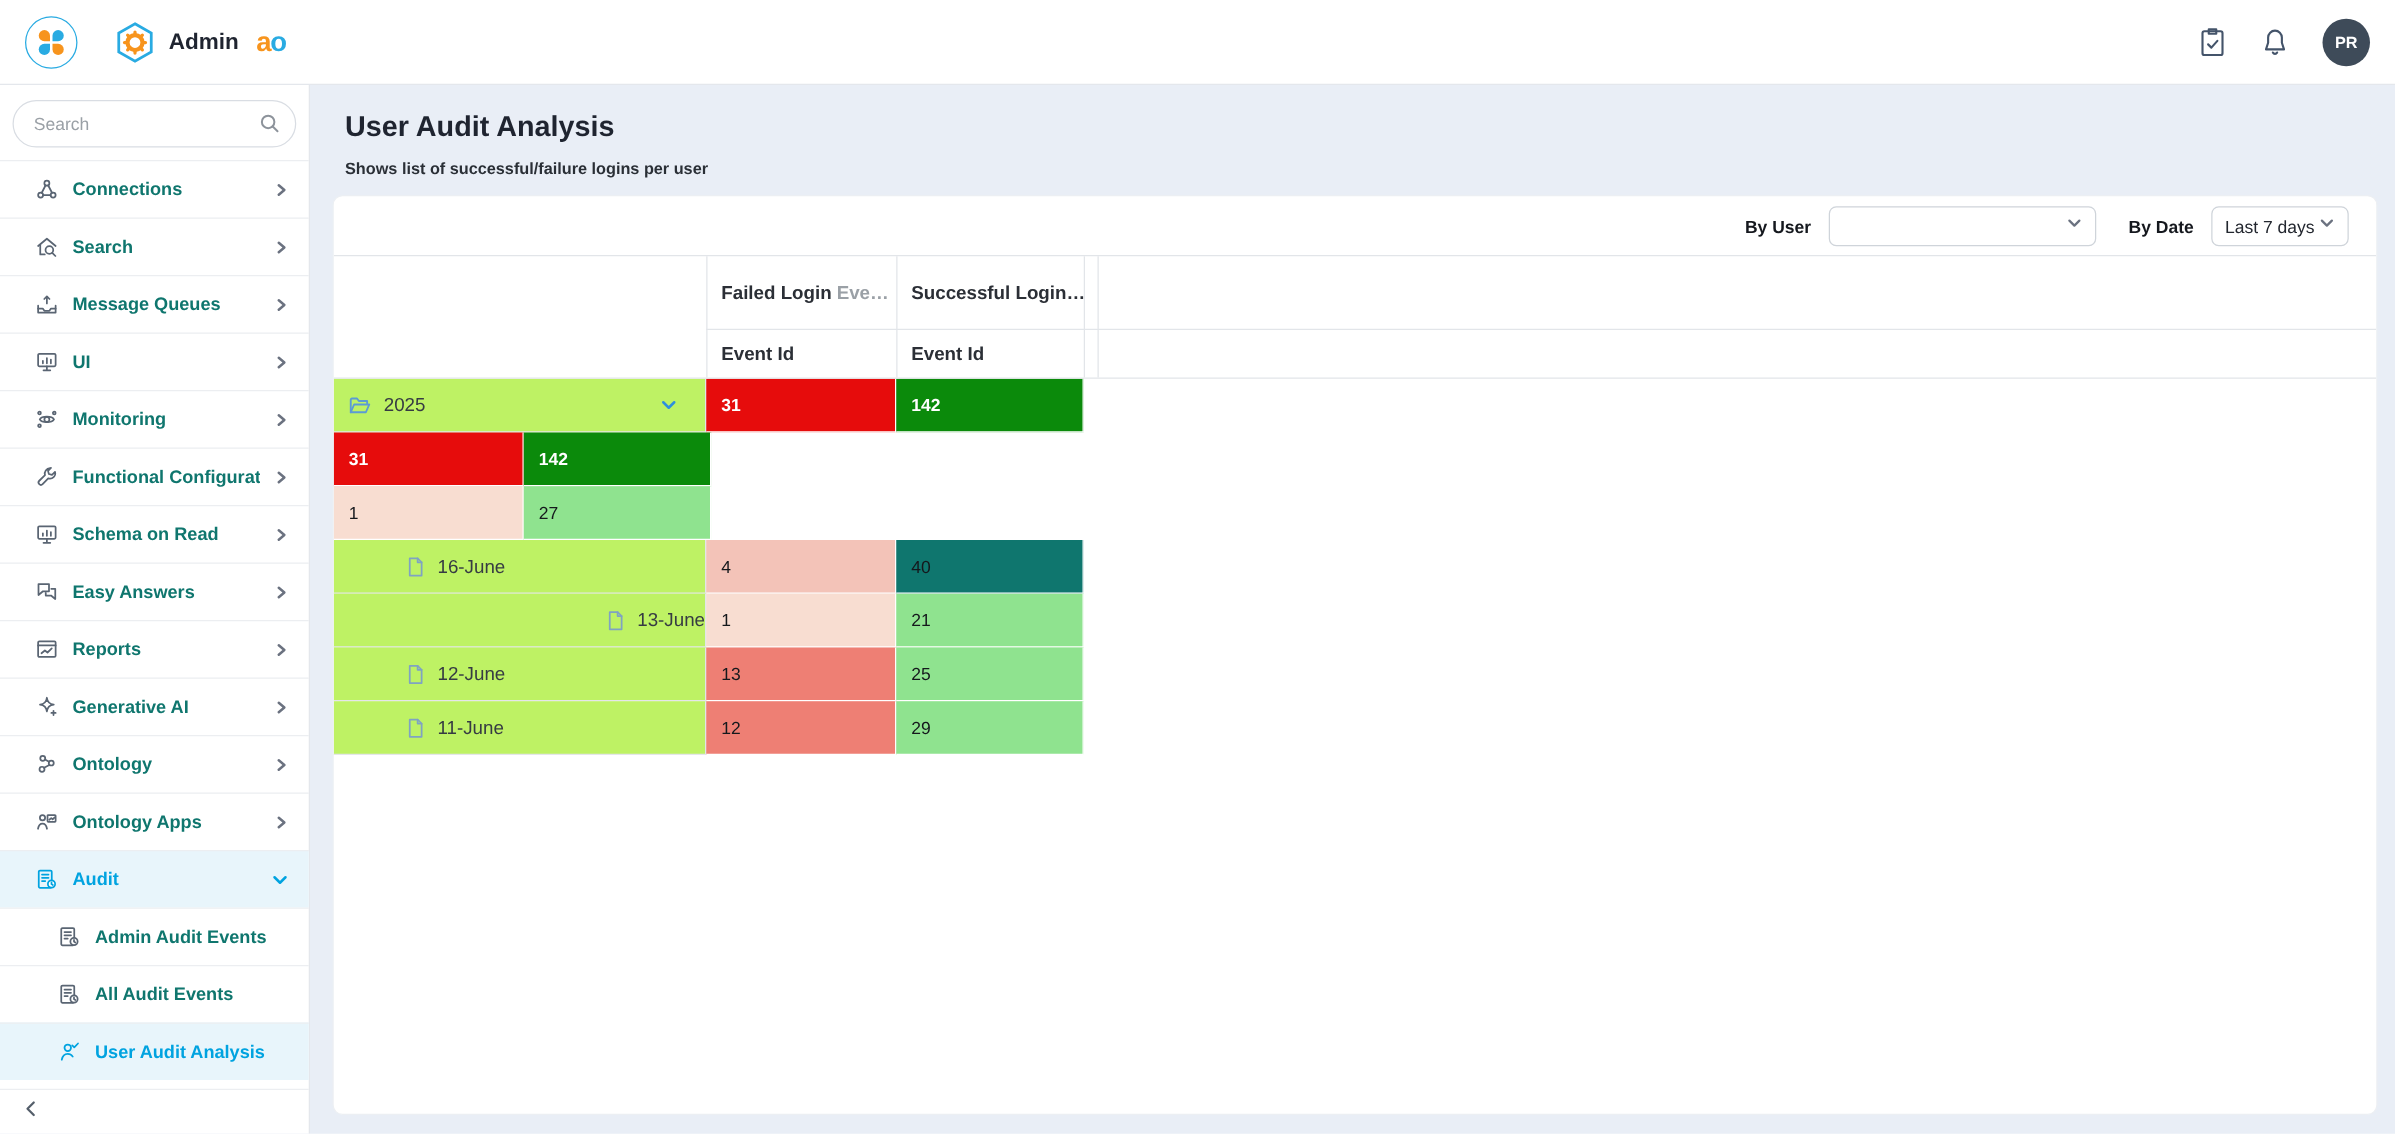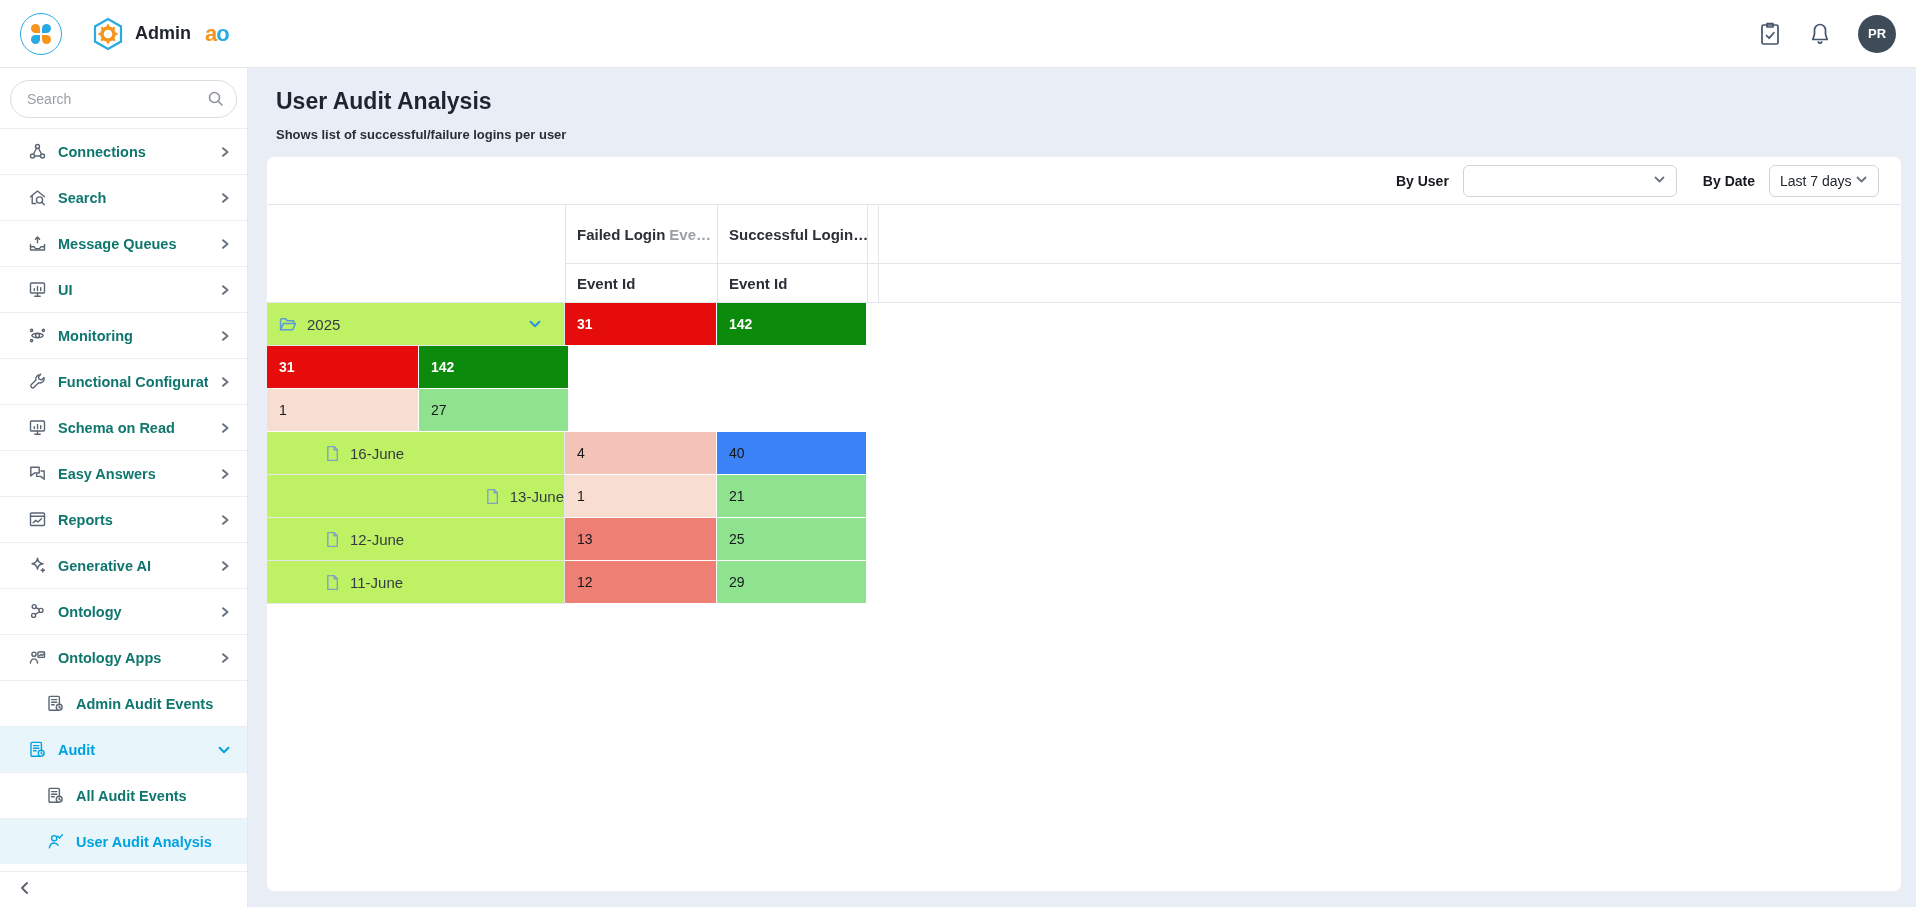--- a/index.html
+++ b/index.html
@@ -316,46 +316,46 @@
               <path d="M11.4 7.8l1.6-1.3 1.1.9 1.7-1.5"></path>
             </svg>
           </span>
           <span class="lbl">Ontology Apps</span>
           <span class="chev">
             <svg width="12" height="12" viewBox="0 0 12 12" fill="none" stroke="currentColor" stroke-width="2" stroke-linecap="round" stroke-linejoin="round">
               <path d="M4 2.2l4.5 3.8L4 9.8"></path>
             </svg>
           </span>
         </div>
-        <div class="nav-item sub">
+        <div class="nav-item active">
           <span class="icn">
             <svg width="19" height="19" viewBox="0 0 19 19" fill="none" stroke="currentColor" stroke-width="1.4" stroke-linecap="round" stroke-linejoin="round">
               <rect x="3" y="2.4" width="10.4" height="13.8" rx="1"></rect>
               <path d="M5.6 5.6h5.2M5.6 8.2h5.2M5.6 10.8h2.6"></path>
               <circle cx="13.2" cy="13.2" r="2.9" fill="#fff"></circle>
               <path d="M13.2 11.9v1.4l1.1.7"></path>
             </svg>
           </span>
-          <span class="lbl">Admin Audit Events</span>
-        </div>
-        <div class="nav-item active">
+          <span class="lbl">Audit</span>
+          <span class="chev">
+            <svg width="14" height="14" viewBox="0 0 14 14" fill="none" stroke="currentColor" stroke-width="2" stroke-linecap="round" stroke-linejoin="round">
+              <path d="M2.6 4.8 7 9.2l4.4-4.4"></path>
+            </svg>
+          </span>
+        </div>
+        <div class="nav-item sub">
           <span class="icn">
             <svg width="19" height="19" viewBox="0 0 19 19" fill="none" stroke="currentColor" stroke-width="1.4" stroke-linecap="round" stroke-linejoin="round">
               <rect x="3" y="2.4" width="10.4" height="13.8" rx="1"></rect>
               <path d="M5.6 5.6h5.2M5.6 8.2h5.2M5.6 10.8h2.6"></path>
               <circle cx="13.2" cy="13.2" r="2.9" fill="#fff"></circle>
               <path d="M13.2 11.9v1.4l1.1.7"></path>
             </svg>
           </span>
-          <span class="lbl">Audit</span>
-          <span class="chev">
-            <svg width="14" height="14" viewBox="0 0 14 14" fill="none" stroke="currentColor" stroke-width="2" stroke-linecap="round" stroke-linejoin="round">
-              <path d="M2.6 4.8 7 9.2l4.4-4.4"></path>
-            </svg>
-          </span>
+          <span class="lbl">Admin Audit Events</span>
         </div>
         <div class="nav-item sub">
           <span class="icn">
             <svg width="19" height="19" viewBox="0 0 19 19" fill="none" stroke="currentColor" stroke-width="1.4" stroke-linecap="round" stroke-linejoin="round">
               <rect x="3" y="2.4" width="10.4" height="13.8" rx="1"></rect>
               <path d="M5.6 5.6h5.2M5.6 8.2h5.2M5.6 10.8h2.6"></path>
               <circle cx="13.2" cy="13.2" r="2.9" fill="#fff"></circle>
               <path d="M13.2 11.9v1.4l1.1.7"></path>
             </svg>
           </span>
@@ -460,21 +460,21 @@
             <div class="tree-cell" style="padding-left: 58px;">
               <span class="tree-file">
                 <svg width="15" height="17" viewBox="0 0 15 17" fill="none" stroke="currentColor" stroke-width="1.4" stroke-linecap="round" stroke-linejoin="round">
                   <path d="M2.8 1.6h6.3l3.2 3.2v10.6H2.8z"></path>
                   <path d="M9.1 1.6v3.2h3.2"></path>
                 </svg>
               </span>
               <span class="tlabel">16-June</span>
             </div>
             <div class="val-cell failed" style="background: rgb(243, 195, 184); color: rgb(21, 24, 28);">4</div>
-            <div class="val-cell success" style="background: #3b82f6; color: rgb(21, 24, 28);">40</div>
+            <div class="val-cell success" style="background: #0f766e; color: rgb(21, 24, 28);">40</div>
             <div class="filler"></div>
           </div>
           <div class="trow">
             <div class="tree-cell" style="padding-left: 73px; justify-content: flex-end;">
               <span class="tree-file">
                 <svg width="15" height="17" viewBox="0 0 15 17" fill="none" stroke="currentColor" stroke-width="1.4" stroke-linecap="round" stroke-linejoin="round">
                   <path d="M2.8 1.6h6.3l3.2 3.2v10.6H2.8z"></path>
                   <path d="M9.1 1.6v3.2h3.2"></path>
                 </svg>
               </span>

